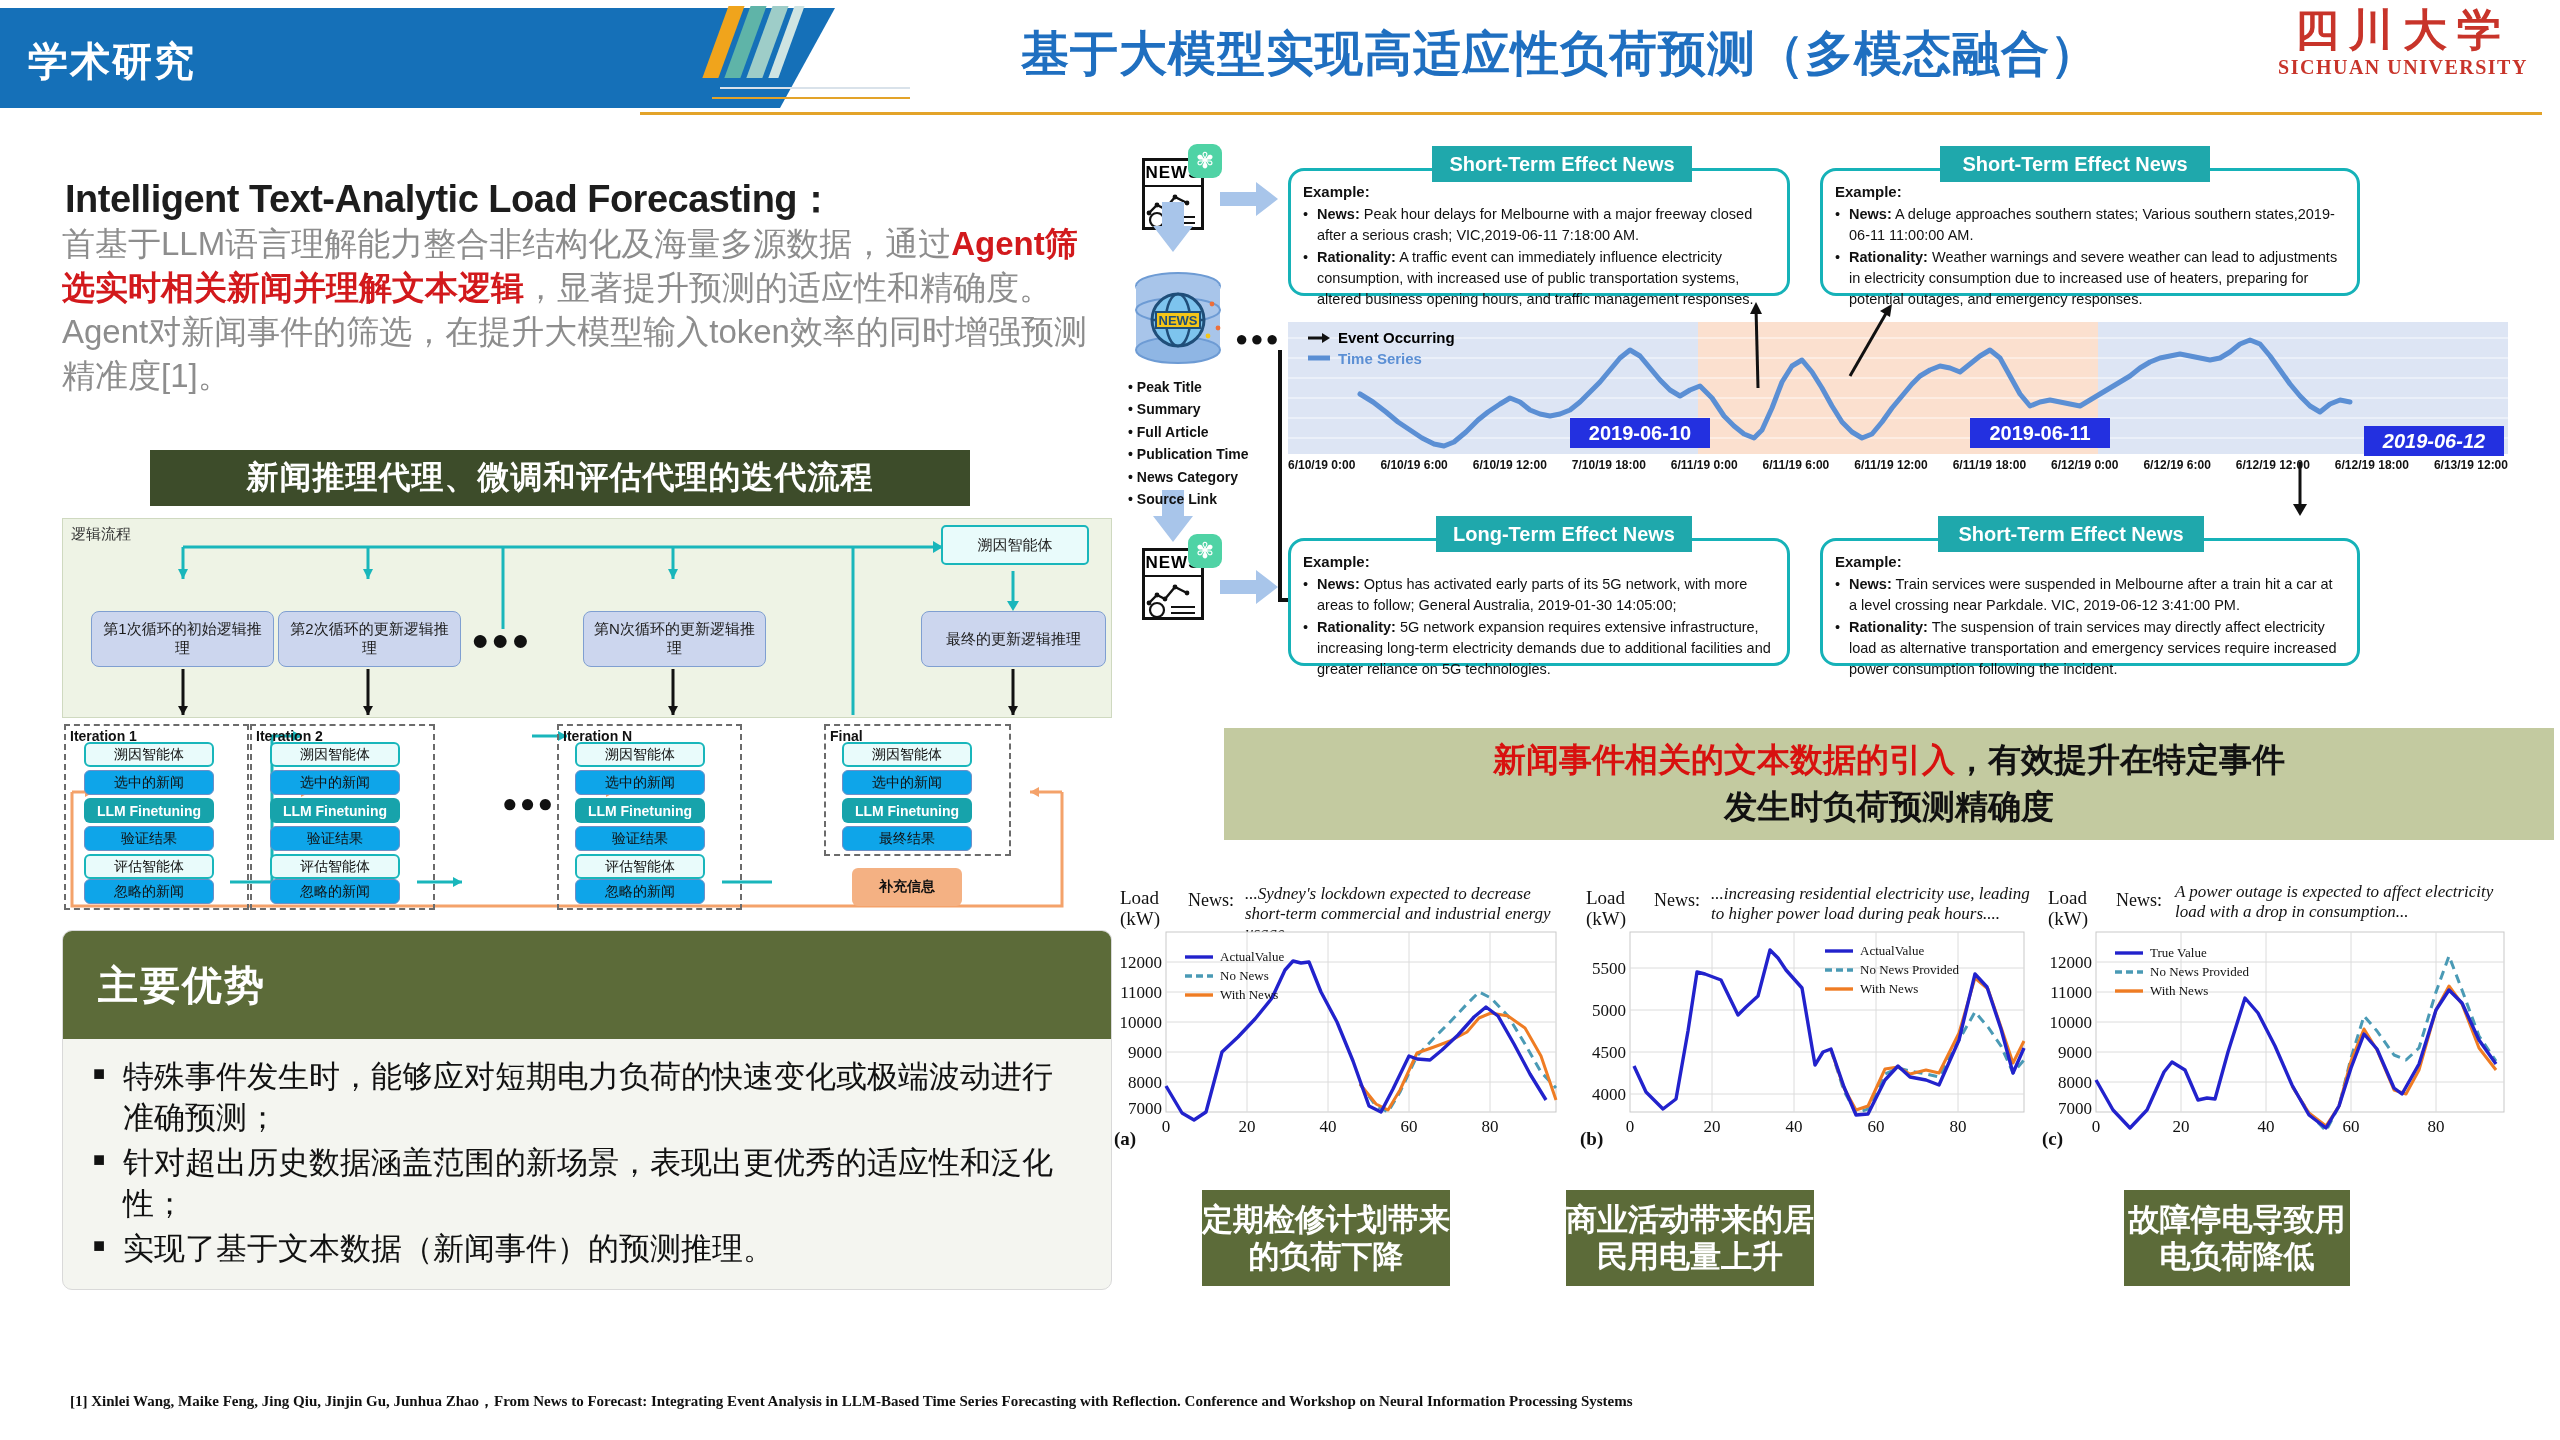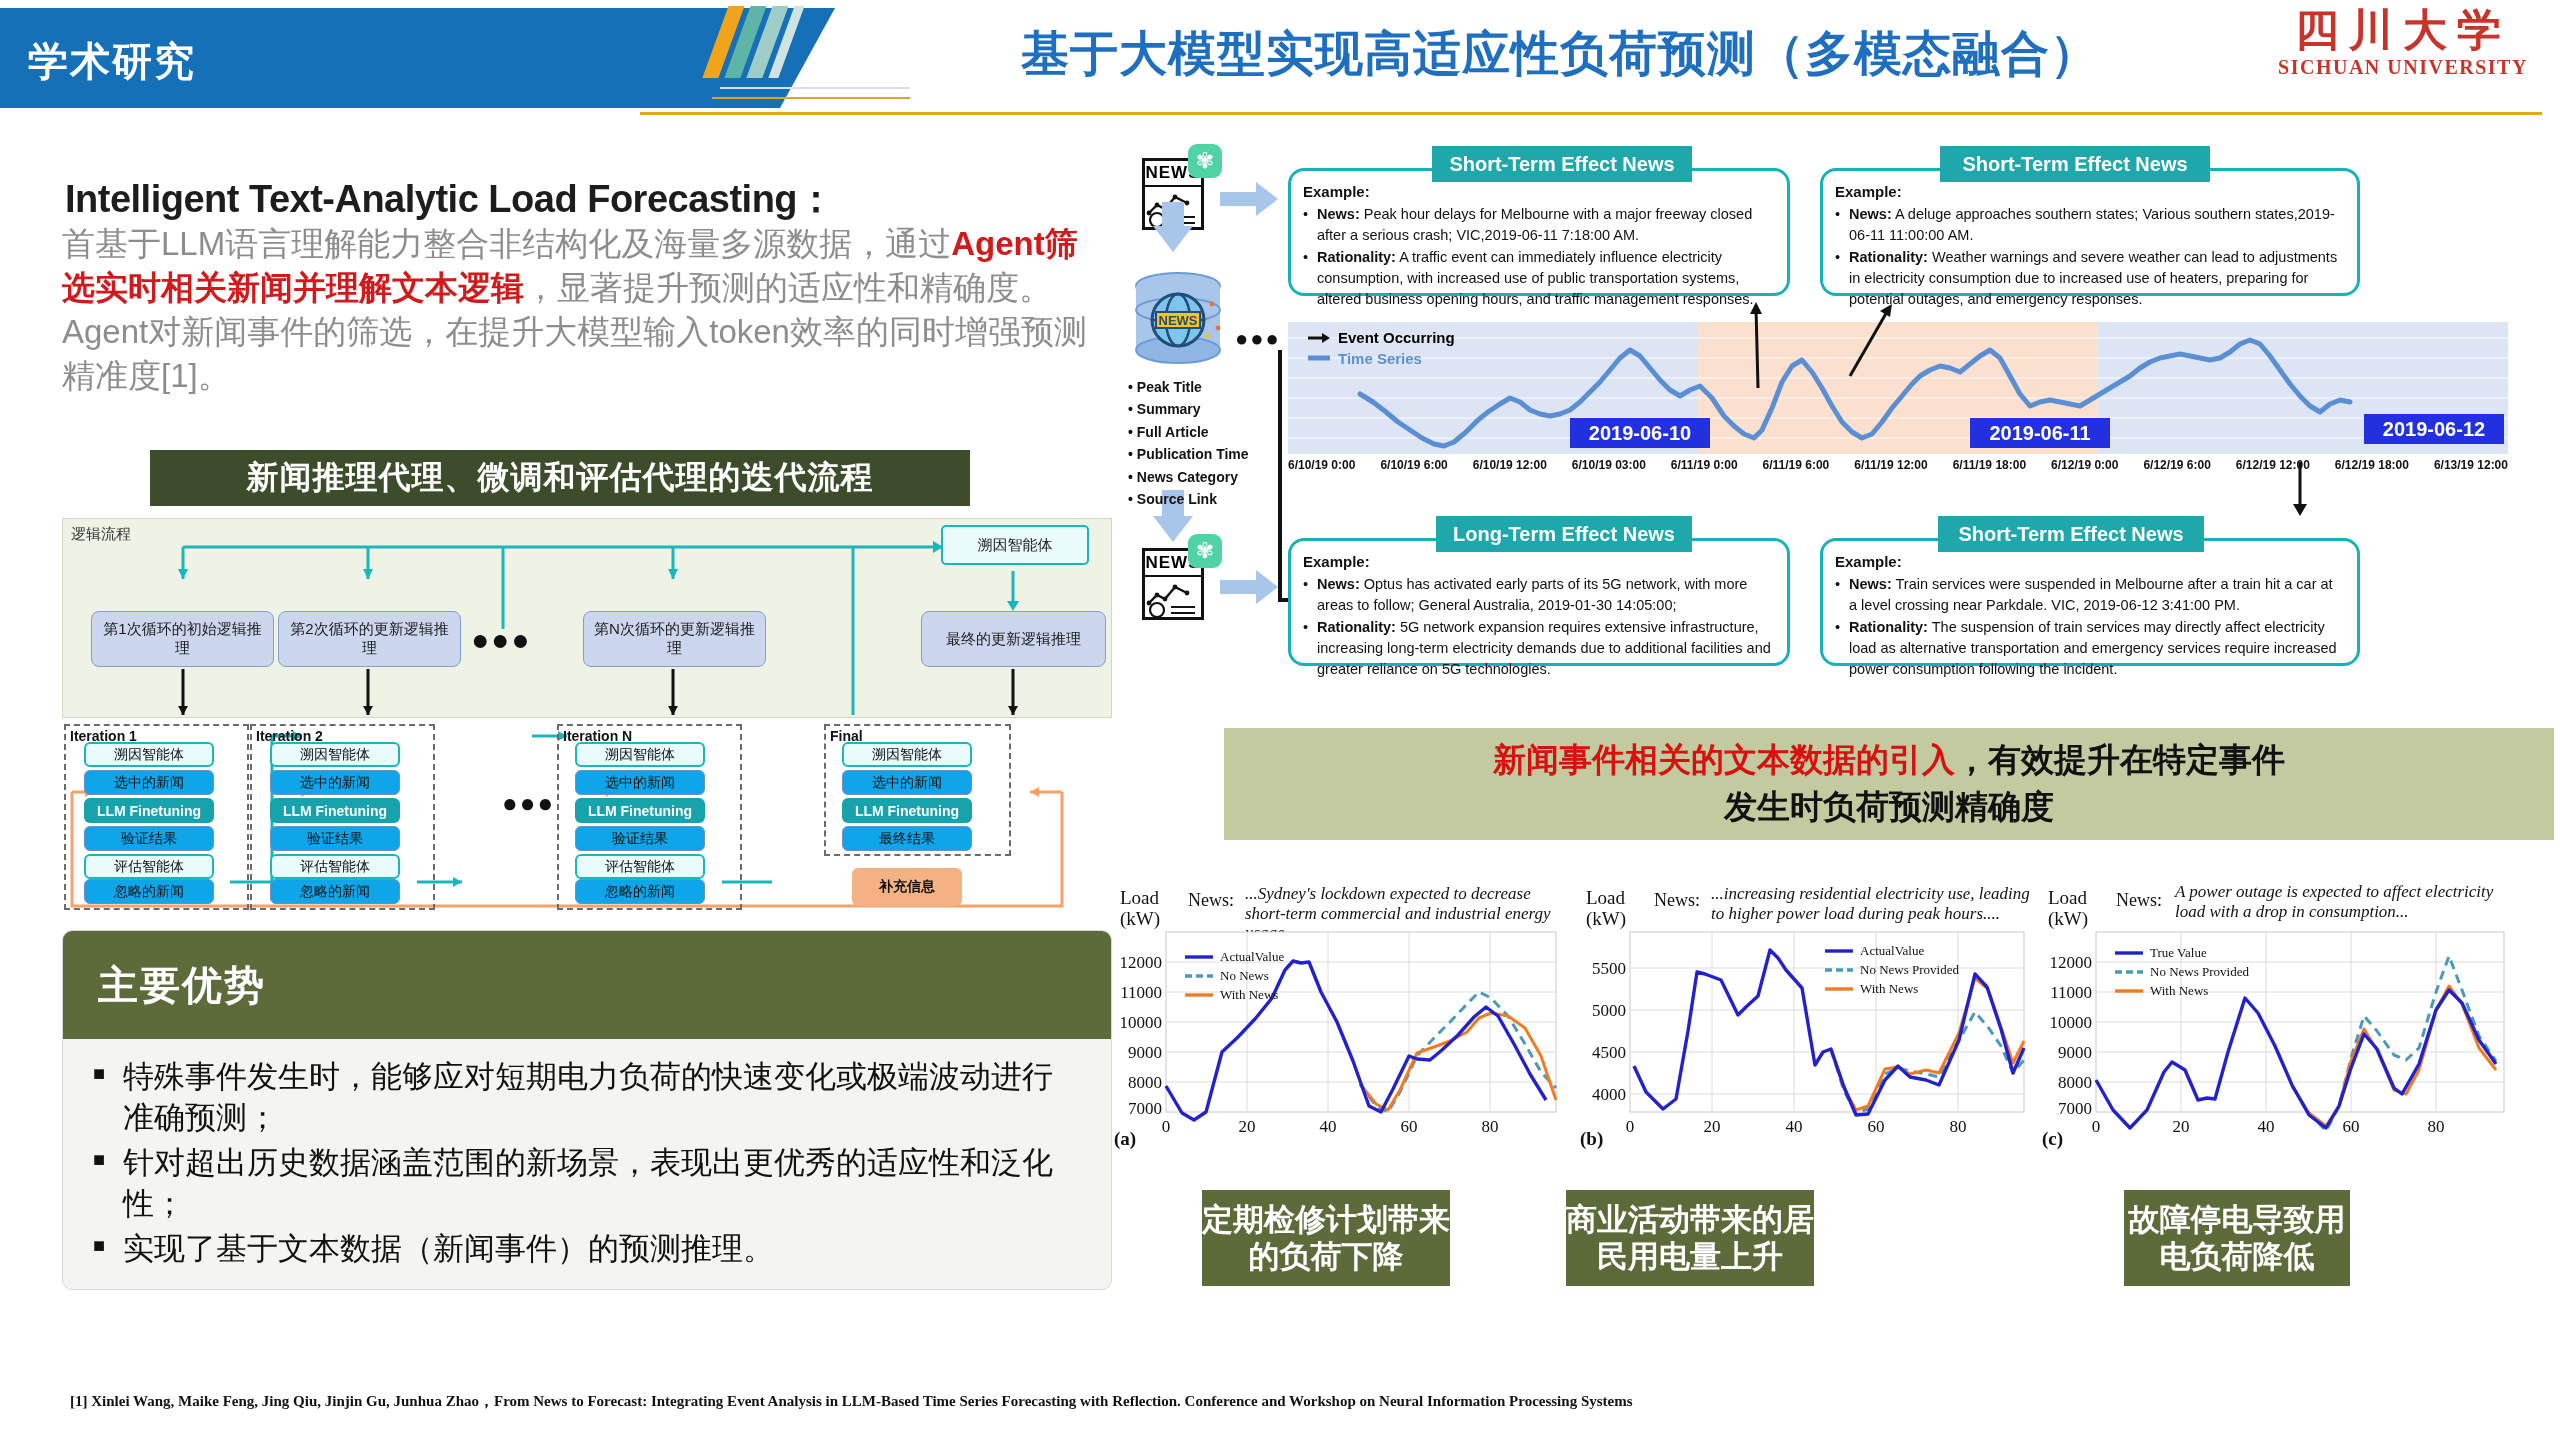--- a/index.html
+++ b/index.html
@@ -486,27 +486,27 @@
         <div style="display:flex; align-items:flex-start; gap:6px; margin-top:4px;">
           <svg width="26" height="14">
               <line x1="2" y1="7" x2="24" y2="7" stroke="#5b8fd4" stroke-width="5"></line>
             </svg>
           <span style="color:#5b8fd4; line-height:1.1;">Time Series</span>
         </div>
       </div>
 
       <div class="ts-datelab" style="left:282px; top:96px; width:140px; height:30px;">2019-06-10</div>
       <div class="ts-datelab" style="left:682px; top:96px; width:140px; height:30px;">2019-06-11</div>
-      <div class="ts-datelab" style="left:1076px; top:92px; width:140px; height:30px;">2019-06-12</div>
+      <div class="ts-datelab" style="left:1076px; top:104px; width:140px; height:30px;font-style:italic;">2019-06-12</div>
 
       <div class="ts-ticks" style="left:0; top:136px; width:1220px; justify-content:space-between;">
         <span>6/10/19 0:00</span>
         <span>6/10/19 6:00</span>
         <span>6/10/19 12:00</span>
-        <span>6/10/19 03:00</span>
+        <span>7/10/19 18:00</span>
         <span>6/11/19 0:00</span>
         <span>6/11/19 6:00</span>
         <span>6/11/19 12:00</span>
         <span>6/11/19 18:00</span>
         <span>6/12/19 0:00</span>
         <span>6/12/19 6:00</span>
         <span>6/12/19 12:00</span>
         <span>6/12/19 18:00</span>
         <span>6/13/19 12:00</span>
       </div>

